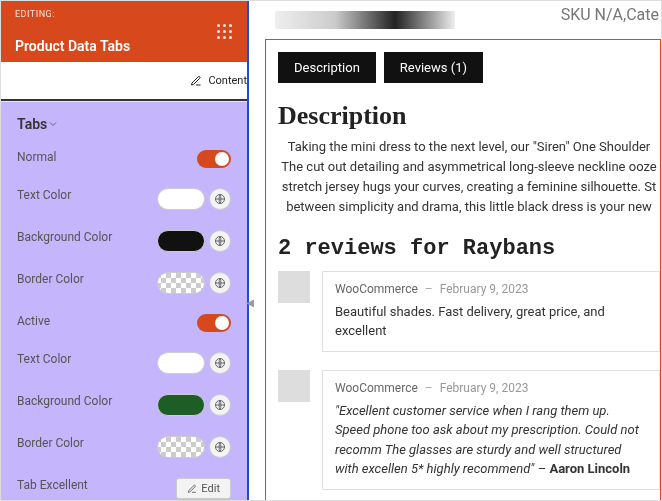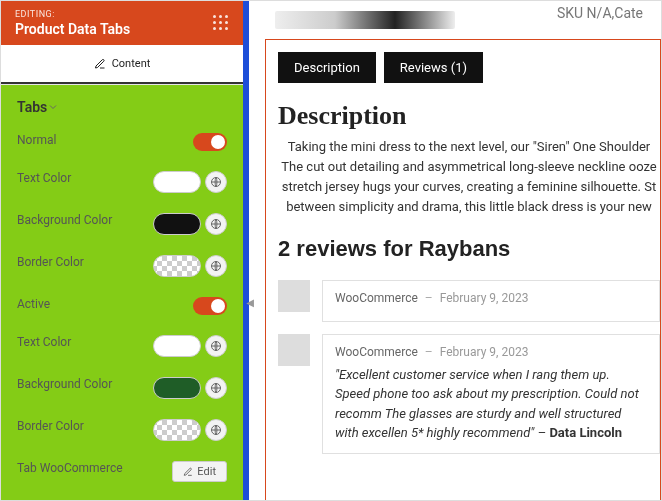--- a/index.html
+++ b/index.html
@@ -1,55 +1,55 @@
 <!DOCTYPE html>
 <html><head>
 <meta charset="utf-8">
 <style>
 * { box-sizing: border-box; margin: 0; padding: 0; }
 body { font-family: -apple-system, BlinkMacSystemFont, "Segoe UI", Roboto, sans-serif; font-size: 13px; color: #333; background: #fff; width: 662px; height: 501px; overflow: hidden; position: relative; }
 .container { display: flex; height: 100%; border: 1px solid #ddd; }
-.sidebar { width: 248px; background: #84cc16; border-right: 6px solid #1d4ed8; display: flex; flex-direction: column; }
+.sidebar { width: 248px; background: #c4b5fd; border-right: 2px solid #1d4ed8; display: flex; flex-direction: column; }
 .header { background: #d7481d; color: #fff; padding: 8px 14px; display: flex; justify-content: space-between; align-items: center; }
 .header-text { }
 .header-label { font-size: 9px; opacity: 0.85; letter-spacing: 0.5px; }
-.header-title { font-size: 14px; font-weight: 600; margin-top: 2px; }
+.header-title { font-size: 14px; font-weight: 600; margin-top: 19px; }
 .grip-icon { width: 16px; height: 16px; display: grid; grid-template-columns: repeat(3, 1fr); gap: 2px; }
 .grip-icon span { width: 3px; height: 3px; background: rgba(255,255,255,0.85); border-radius: 50%; }
 .panel-tabs { display: flex; border-bottom: 1px solid #e6e6e6; background: #f9f9f9; }
 .panel-tab { flex: 1; text-align: center; padding: 12px 0; font-size: 11px; color: #555; cursor: pointer; display: flex; align-items: center; justify-content: center; gap: 6px; }
-.panel-tab.active { background: #fff; border-bottom: 2px solid #333; color: #222; }
+.panel-tab.active { background: #fff; border-bottom: 2px solid #333; color: #222; justify-content: flex-end; }
 .panel-tab svg { width: 12px; height: 12px; }
 .section-header { display: flex; align-items: center; padding: 14px 16px 8px; cursor: pointer; }
 .section-title { font-size: 14px; font-weight: 600; color: #333; }
 .chevron { width: 12px; height: 12px; }
 .controls { padding: 0 16px; }
 .row { display: flex; justify-content: space-between; padding: 10px 0; font-size: 12px; color: #555; }
 .toggle { width: 34px; height: 18px; background: #d7481d; border-radius: 10px; position: relative; cursor: pointer; }
 .toggle::after { content: ""; position: absolute; width: 14px; height: 14px; background: #fff; border-radius: 50%; top: 2px; right: 2px; }
 .swatch-group { display: flex; align-items: center; gap: 4px; }
 .swatch { width: 48px; height: 22px; border-radius: 11px; border: 1px solid #ccc; }
 .swatch.white { background: #fff; }
 .swatch.black { background: #111; }
 .swatch.green { background: #1f5d27; }
 .swatch.transparent { background: repeating-conic-gradient(#ccc 0% 25%, #fff 0% 50%) 50% / 10px 10px; }
 .globe-btn { width: 22px; height: 22px; border: 1px solid #ccc; border-radius: 50%; background: #f3f3f3; display: flex; align-items: center; justify-content: center; cursor: pointer; }
 .globe-btn svg { width: 12px; height: 12px; }
 .edit-btn { border: 1px solid #ccc; background: #f3f3f3; border-radius: 3px; padding: 3px 10px; font-size: 11px; cursor: pointer; display: flex; align-items: center; gap: 4px; }
 .collapse-handle { position: absolute; left: 245px; top: 290px; width: 10px; height: 24px; display: flex; align-items: center; justify-content: center; color: #999; cursor: pointer; font-size: 10px; }
 .preview { flex: 1; padding: 10px 0 0 16px; overflow: hidden; position: relative; }
 .preview-img { width: 180px; height: 18px; background: linear-gradient(90deg, #eee, #ccc, #222, #eee); border-radius: 2px; margin-bottom: 10px; margin-left: 10px; }
-.preview-sku { position: absolute; right: 18px; top: 4px; font-size: 14px; color: #777; }
+.preview-sku { position: absolute; right: 2px; top: 4px; font-size: 16px; color: #777; }
 .preview-border { border: 1px solid #d7481d; padding: 12px 0 0 12px; height: 470px; }
 .wc-tabs { display: flex; gap: 8px; margin-bottom: 18px; }
 .wc-tab { background: #111; color: #fff; padding: 8px 16px; font-size: 13px; cursor: pointer; }
 .desc-heading { font-family: Georgia, serif; font-size: 26px; font-weight: 700; color: #222; margin-bottom: 6px; }
 .desc-text { font-size: 13px; line-height: 1.55; color: #333; margin-bottom: 18px; text-align: center; }
-.reviews-heading { font-family: Liberation Sans, sans-serif; font-size: 22px; font-weight: 700; color: #222; margin-bottom: 18px; }
-.review { display: flex; gap: 12px; margin-bottom: 12px; }
+.reviews-heading { font-family: Liberation Mono, monospace; font-size: 22px; font-weight: 700; color: #222; margin-bottom: 10px; }
+.review { display: flex; gap: 12px; margin-bottom: 18px; }
 .avatar { width: 32px; height: 32px; background: #ddd; flex-shrink: 0; }
 .review-body { border: 1px solid #e0e0e0; padding: 10px 12px; flex: 1; font-size: 13px; }
 .review-meta { font-size: 12px; color: #555; margin-bottom: 6px; }
 .review-meta .author { color: #666; }
 .review-meta .sep { color: #aaa; margin: 0 4px; }
 .review-meta .date { color: #999; }
 .review-text { line-height: 1.5; color: #333; }
 .review-text em { font-style: italic; }
 .review-text strong { font-weight: 700; }
 </style>
@@ -167,21 +167,21 @@
           <div class="swatch transparent"></div>
           <div class="globe-btn">
               <svg viewBox="0 0 24 24" fill="none" stroke="#666" stroke-width="2">
                 <circle cx="12" cy="12" r="9"></circle>
                 <path d="M3 12h18M12 3c2.5 3 2.5 15 0 18M12 3c-2.5 3-2.5 15 0 18"></path>
               </svg>
             </div>
         </div>
       </div>
       <div class="row">
-        <span>Tab WooCommerce</span>
+        <span>Tab Excellent</span>
         <div class="edit-btn">
           <svg width="10" height="10" viewBox="0 0 24 24" fill="none" stroke="#555" stroke-width="2">
               <path d="M12 20h9M16.5 3.5a2.1 2.1 0 013 3L7 19l-4 1 1-4z"></path>
             </svg>
           <span>Edit</span>
         </div>
       </div>
       <div class="row" style="padding-bottom:2px">
         
       </div>
@@ -204,34 +204,35 @@
       <h2 class="reviews-heading">2 reviews for Raybans</h2>
 
       <div class="review">
         <div class="avatar"></div>
         <div class="review-body">
           <div class="review-meta">
             <span class="author">WooCommerce</span>
             <span class="sep">–</span>
             <span class="date">February 9, 2023</span>
           </div>
+          <div class="review-text">Beautiful shades. Fast delivery, great price, and excellent</div>
         </div>
       </div>
 
       <div class="review">
         <div class="avatar"></div>
         <div class="review-body">
           <div class="review-meta">
             <span class="author">WooCommerce</span>
             <span class="sep">–</span>
             <span class="date">February 9, 2023</span>
           </div>
           <div class="review-text">
             <em>"Excellent customer service when I rang them up. Speed phone too ask about my prescription. Could not recomm The glasses are sturdy and well structured with excellen 5* highly recommend"</em>
             <span> – </span>
-            <strong>Data Lincoln</strong>
+            <strong>Aaron Lincoln</strong>
           </div>
         </div>
       </div>
 
     </div>
   </div>
 </div>
 
 </body></html>

